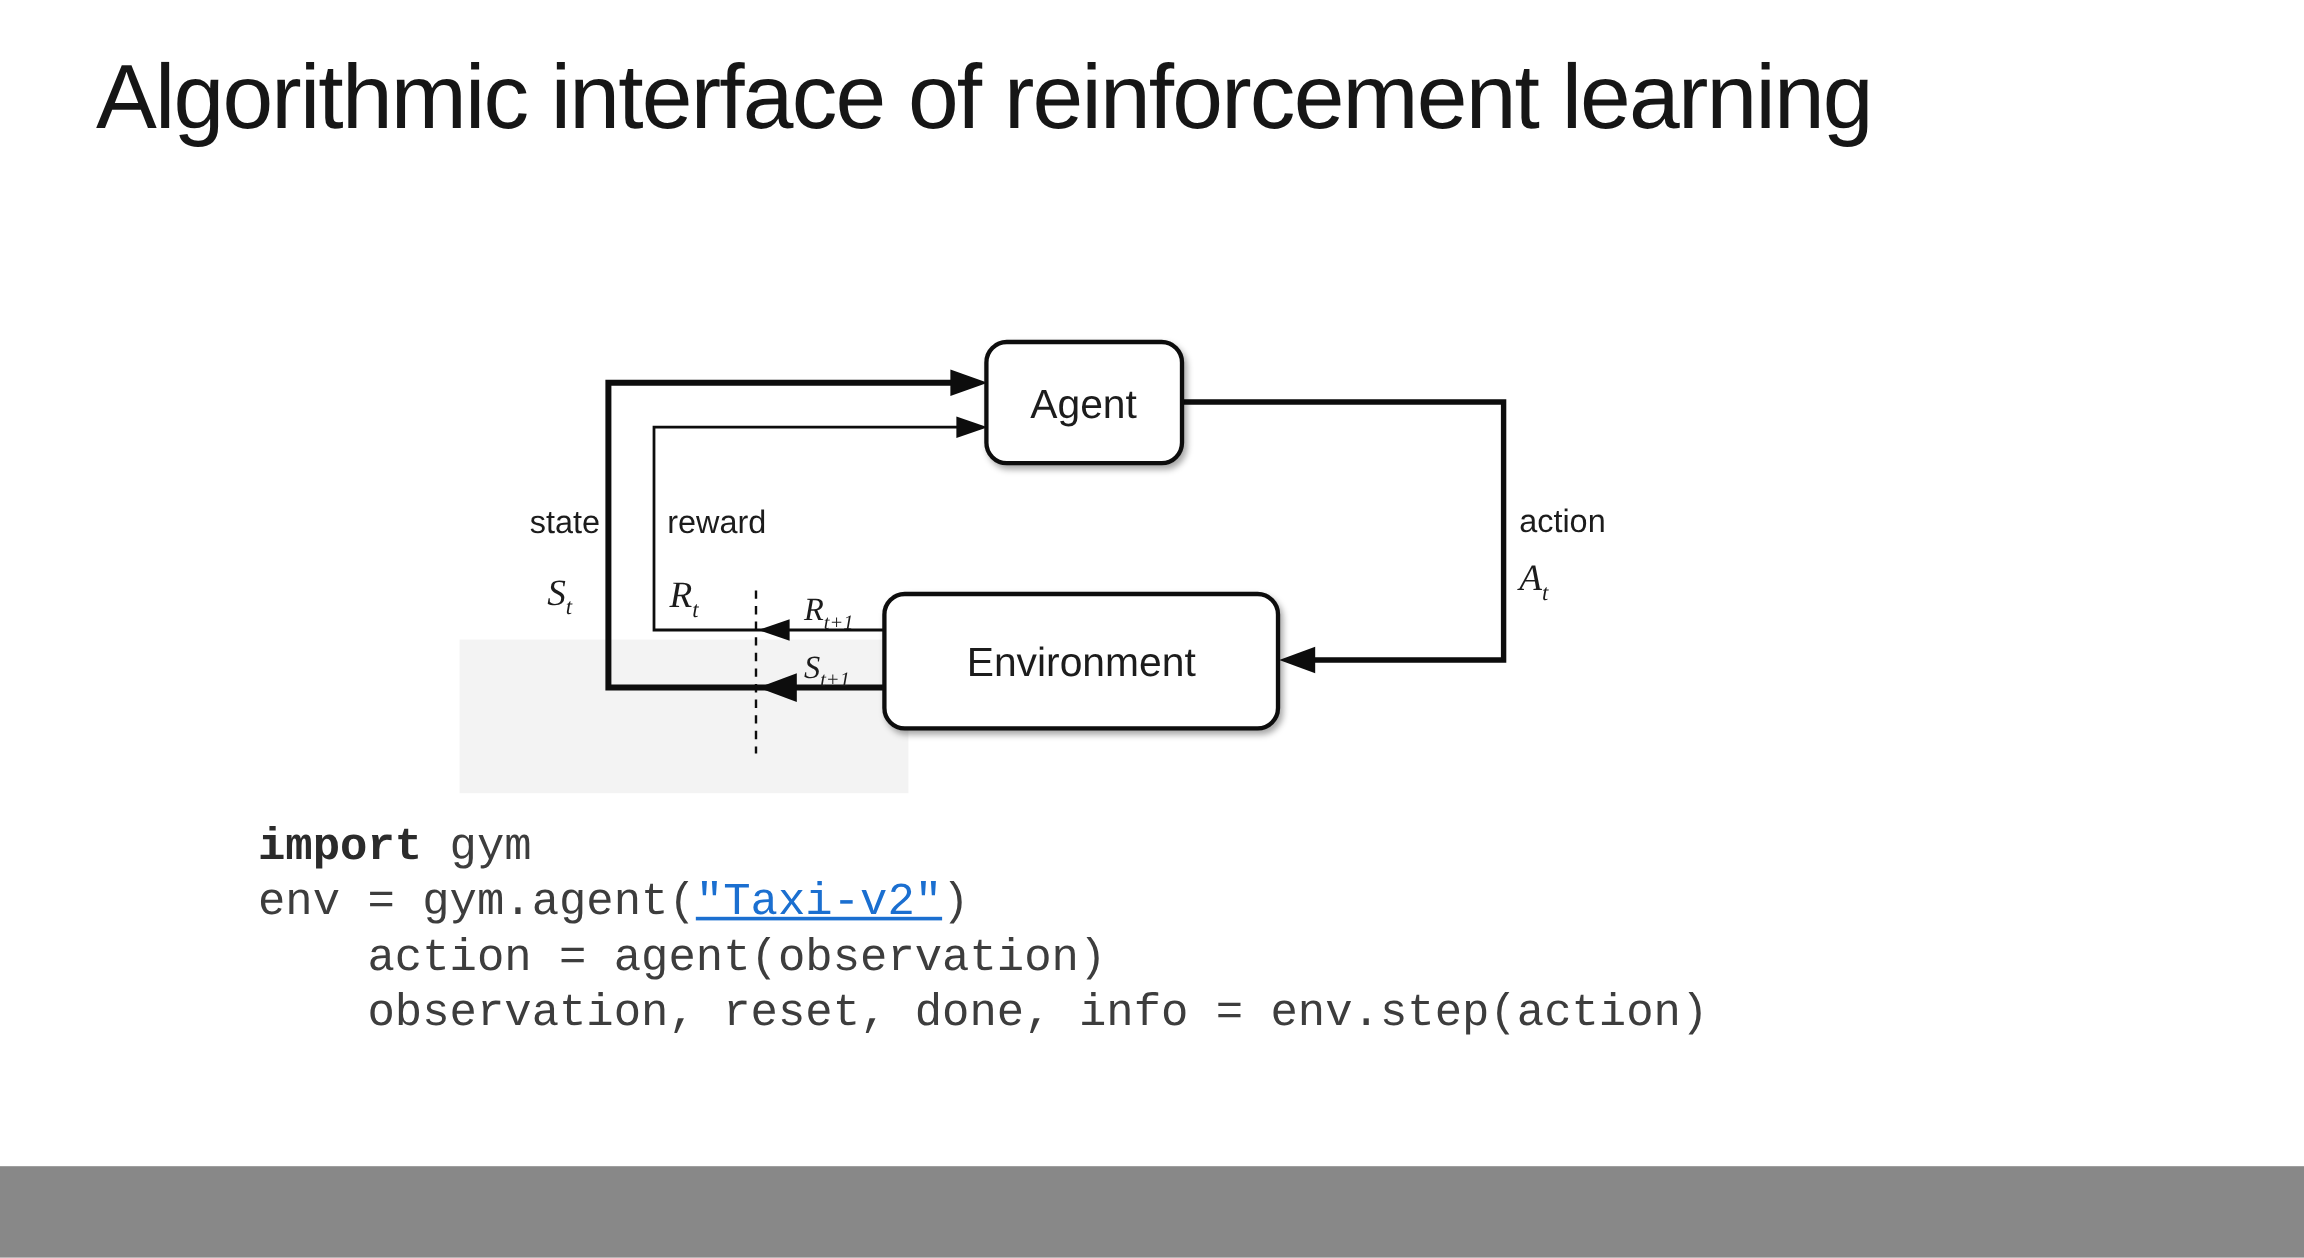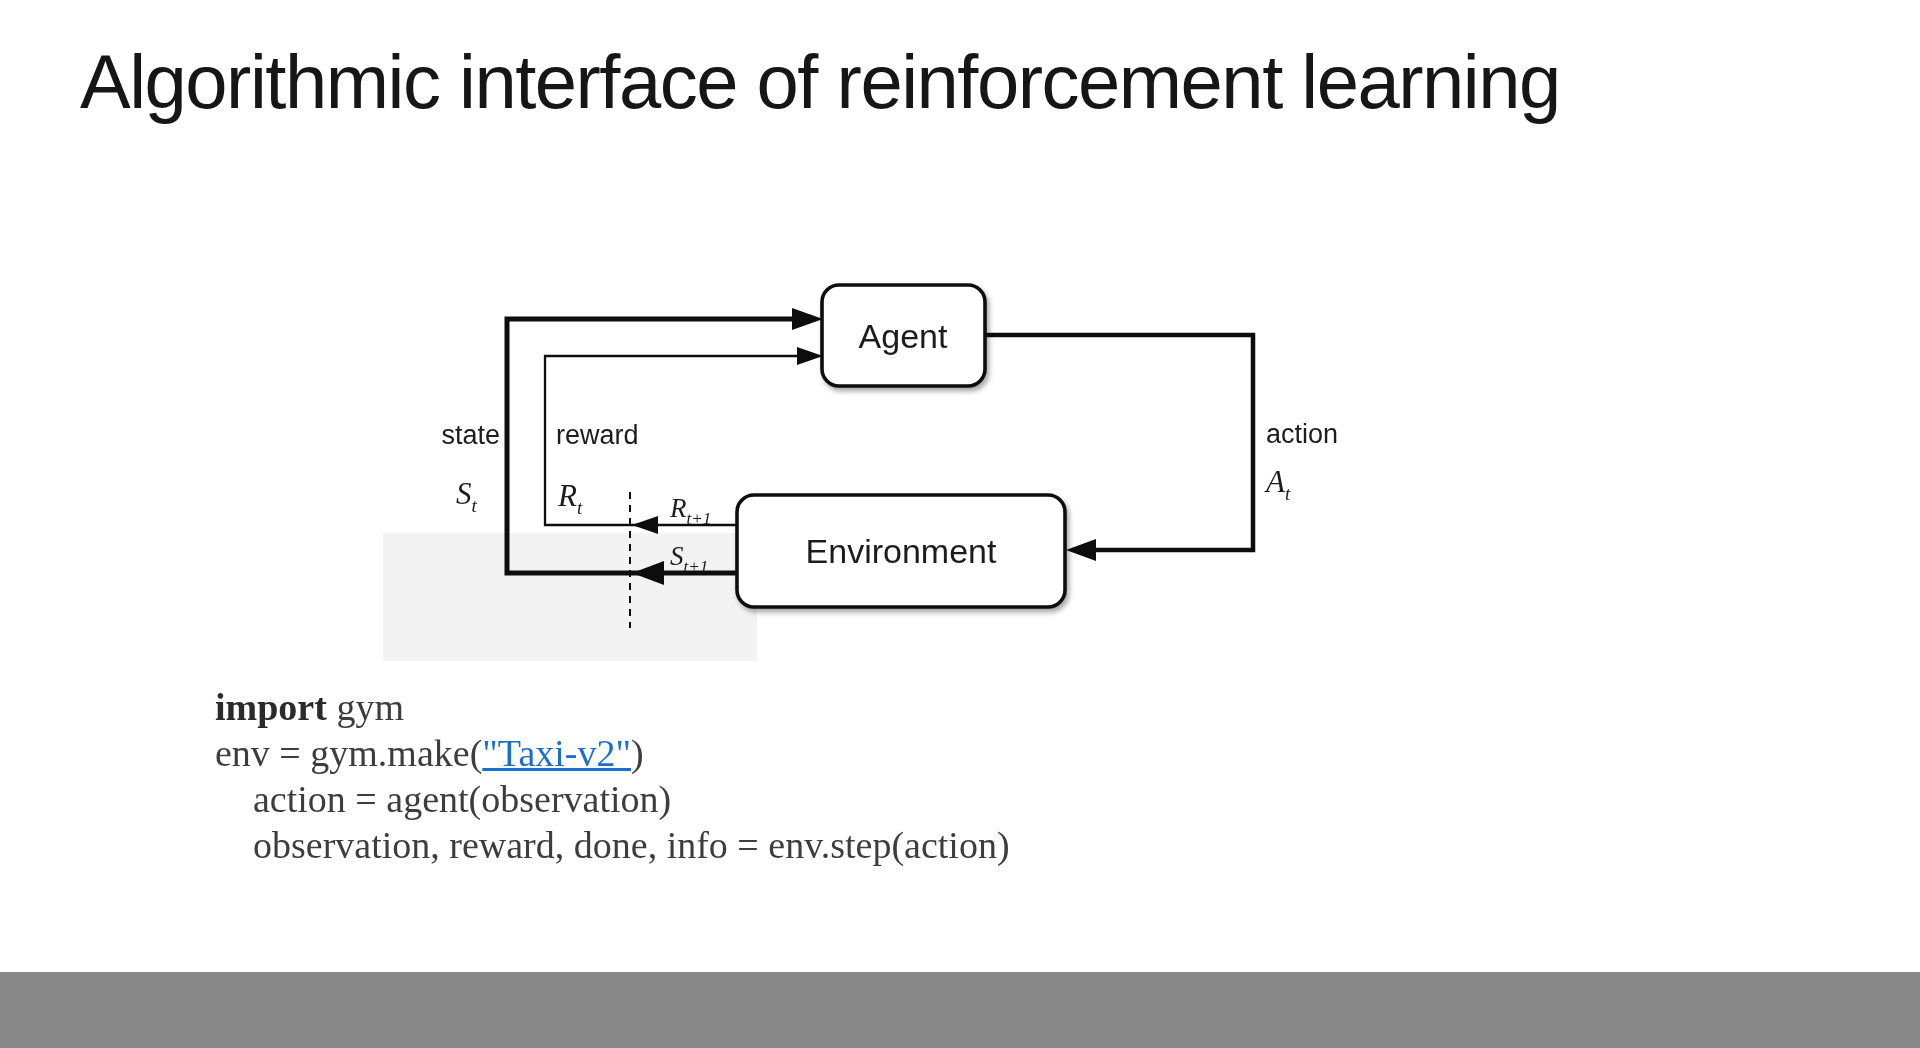--- a/index.html
+++ b/index.html
@@ -35,21 +35,21 @@
     fill:var(--label-color,#1c1c1c);
   }
   .mathvar-small{
     font-family:"Liberation Serif",serif;font-style:italic;font-size:27px;
     fill:var(--label-color,#1c1c1c);
   }
   .mathsub{font-size:19px;}
   .mathsub-small{font-size:17px;}
   .code-block{
     position:absolute;left:215px;top:684px;
-    font-family:Liberation Serif, serif;
+    font-family:Liberation Mono, monospace;
     font-size:38px;line-height:46px;color:var(--code-color,#3d3d3d);
   }
   .code-line{white-space:pre;}
   .tok-kw{font-weight:bold;color:var(--kw-color,#2b2b2b);}
   .tok-link{color:var(--link-color,#1b6fd0);text-decoration:underline;cursor:pointer;}
   .tok-num{color:var(--num-color,#1d8c8c);}
 </style>
 </head>
 <body>
 
@@ -94,18 +94,18 @@
 
     <text class="mathvar-small" x="250" y="277"><tspan>R</tspan><tspan class="mathsub-small" dy="7">t+1</tspan></text>
     <text class="mathvar-small" x="250" y="325"><tspan>S</tspan><tspan class="mathsub-small" dy="7">t+1</tspan></text>
 
     <text class="diag-label" x="846" y="203">action</text>
     <text class="mathvar" x="846" y="252"><tspan>A</tspan><tspan class="mathsub" dy="8">t</tspan></text>
   </svg>
 
   <div class="code-block">
       <div class="code-line"><span class="tok-kw">import</span><span class="tok-plain"> gym</span></div>
-      <div class="code-line"><span class="tok-plain">env = gym.make(</span><span class="tok-link">"Taxi-v2"</span><span class="tok-plain">)</span></div>
+      <div class="code-line"><span class="tok-plain">env = gym.agent(</span><span class="tok-link">"Taxi-v2"</span><span class="tok-plain">)</span></div>
       <div class="code-line"><span class="tok-plain">    action = agent(observation)</span></div>
-      <div class="code-line"><span class="tok-plain">    observation, reward, done, info = env.step(action)</span></div>
+      <div class="code-line"><span class="tok-plain">    observation, reset, done, info = env.step(action)</span></div>
     </div>
 
 </div>
 
 </body></html>

